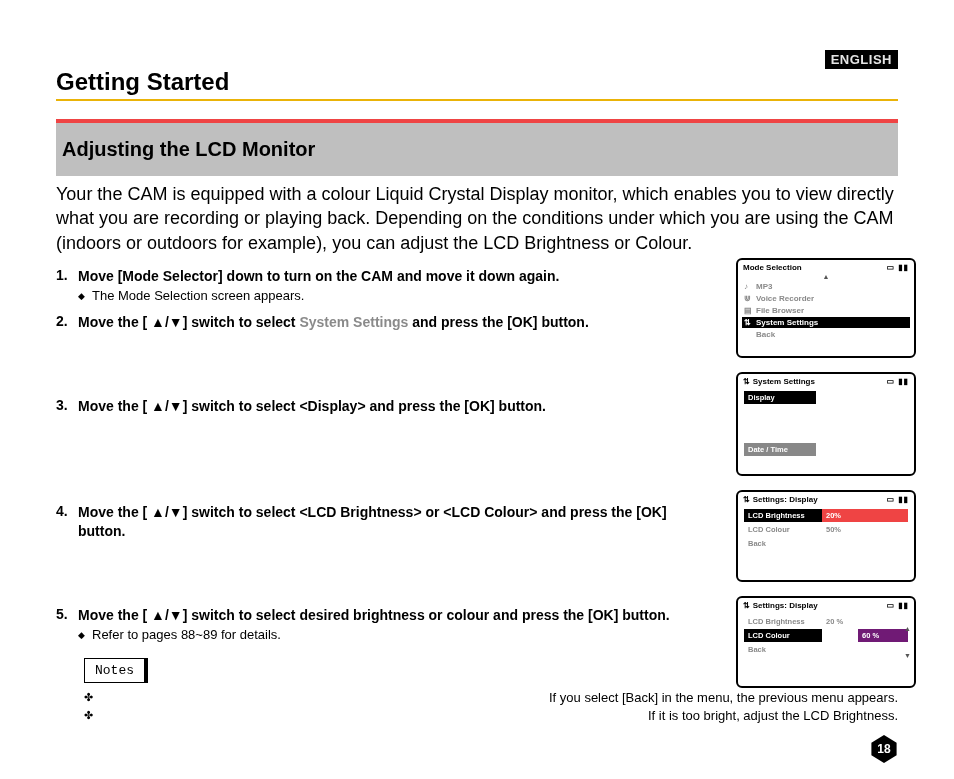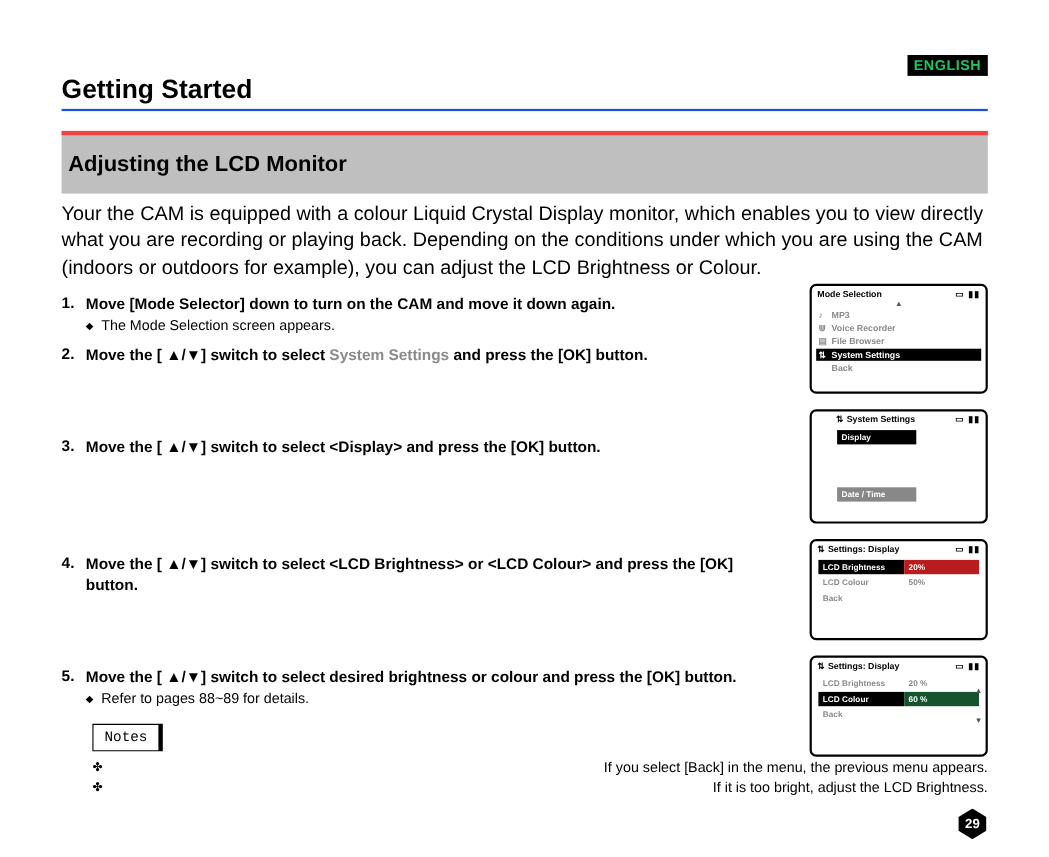--- a/index.html
+++ b/index.html
@@ -13,30 +13,30 @@
     position: relative;
   }
   .page {
     padding: 50px 56px 20px 56px;
   }
   .lang-tag {
     position: absolute;
     top: 50px;
     right: 56px;
     background: #000;
-    color: #22c55e;
+    color: #e5e5e5;
     font-weight: bold;
     font-size: 13px;
     padding: 2px 6px;
     letter-spacing: 0.5px;
   }
   .chapter {
     font-size: 24px;
     font-weight: bold;
-    border-bottom: 2px solid #1d4ed8;
+    border-bottom: 2px solid #eab308;
     padding-bottom: 3px;
     margin-top: 18px;
     margin-bottom: 18px;
   }
   .section {
     background: #bfbfbf;
     border-top: 4px solid #ef4444;
     font-size: 20px;
     font-weight: bold;
     padding: 15px 6px;
@@ -104,21 +104,21 @@
     position: absolute;
     right: 56px;
     top: 258px;
     width: 180px;
   }
   .scr {
     border: 2px solid #000;
     border-radius: 6px;
     background: #fff;
     position: relative;
-    width: 162px;
+    width: 180px;
     margin-left: 18px;
     margin-bottom: 14px;
     font-size: 8px;
     overflow: hidden;
   }
   .scr-tag {
     position: absolute;
     left: -18px;
     top: 0;
     width: 18px;
@@ -153,26 +153,26 @@
   .row.sel { background: #000; color: #fff; }
   .arrow-up, .arrow-down { text-align:center; font-size:7px; color:#555; line-height:7px;}
   .pill-row {
     display:flex; margin:1px 0;
   }
   .pill-label {
     background:#000; color:#fff; font-weight:bold; font-size:7.5px; padding:2px 4px; flex:0 0 72px;
   }
   .pill-label.grey { background:#888;margin-top:38px; }
   .pill-val {
-    background:#b91c1c; color:#fff; font-size:7.5px; font-weight:bold; padding:2px 4px; flex:1;
+    background:#ef4444; color:#fff; font-size:7.5px; font-weight:bold; padding:2px 4px; flex:1;
   }
   .plain { color:#8a8a8a; font-weight:bold; font-size:7.5px; padding:2px 4px; }
 
   .h1 { height: 100px; }
-  .h2 { height: 104px; padding-left: 17px; }
+  .h2 { height: 104px; }
   .h3 { height: 92px; }
   .h4 { height: 92px; }
 
   .page-num {
     position: absolute;
     right: 56px;
     bottom: 16px;
     width: 28px;
     height: 28px;
     background: #000;
@@ -337,25 +337,25 @@
       <span><span class="title-ic">⇅</span><span>Settings: Display</span></span>
       <span class="scr-icons">▭ ▮▮</span>
     </div>
     <div class="scr-body" style="padding:3px 6px;">
       <div class="pill-row">
         <div class="plain" style="flex:0 0 78px;">LCD Brightness</div>
         <div class="plain">20 %</div>
       </div>
       <div class="pill-row">
         <div class="pill-label" style="flex:0 0 78px;">LCD Colour</div>
-        <div class="pill-val" style="background:#14532d;">60 %</div>
+        <div class="pill-val" style="background:#701a75;margin-left:36px;">60 %</div>
       </div>
       <div class="plain">Back</div>
     </div>
     <div class="side-arrows">
         <span>▲</span>
         <span>▼</span>
       </div>
   </div>
 
 </div>
 
-<div class="page-num">29</div>
+<div class="page-num">18</div>
 
 </body></html>

